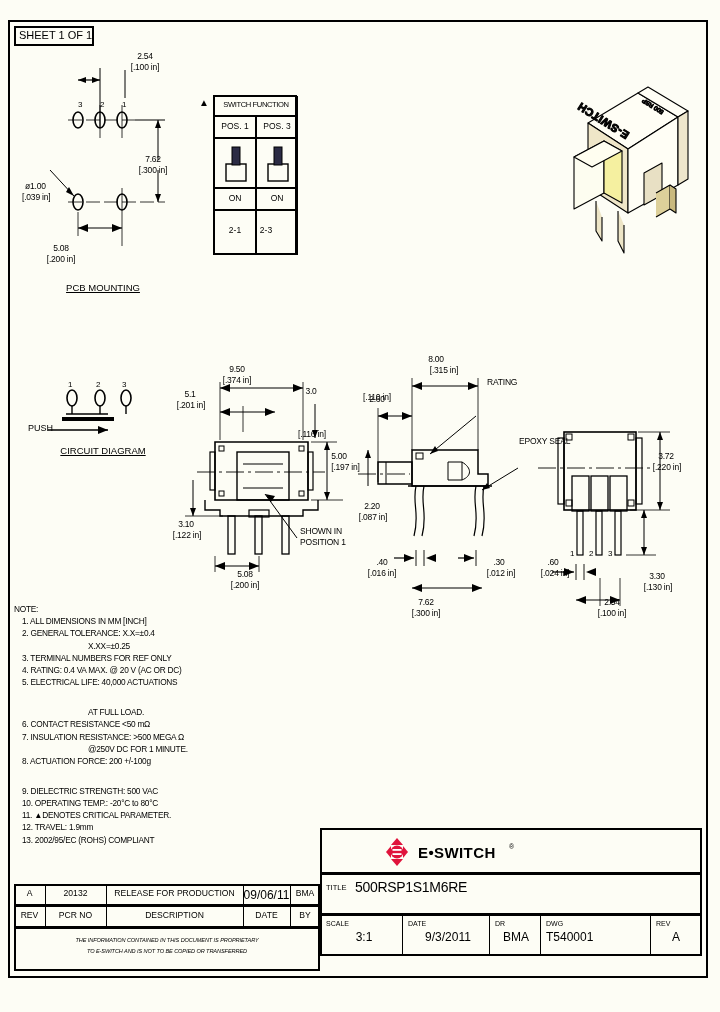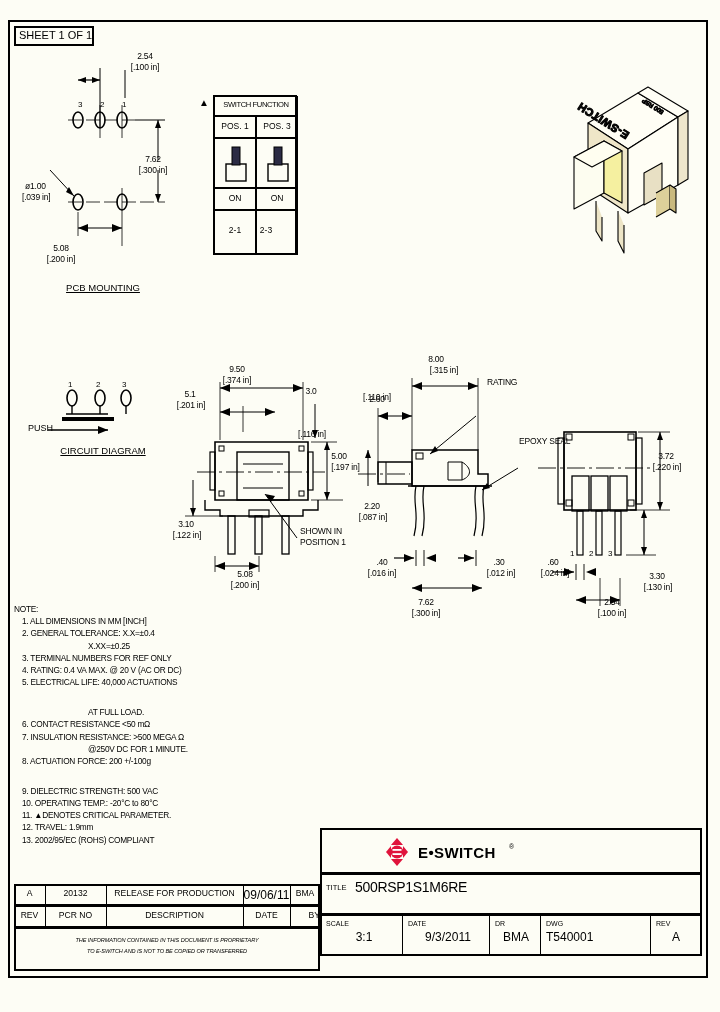--- a/index.html
+++ b/index.html
@@ -387,21 +387,21 @@
   <div class="t ctr" style="left:45px;top:889px;width:61px;font-size:8.6px;">20132</div>
   <div class="t ctr" style="left:106px;top:889px;width:137px;font-size:8.6px;">RELEASE FOR PRODUCTION</div>
   <div class="t ctr" style="left:243px;top:889px;width:47px;font-size:12px;">09/06/11</div>
   <div class="t ctr" style="left:290px;top:889px;width:30px;font-size:8.6px;">BMA</div>
 
   <div class="box2" style="left:14px;top:905px;width:306px;height:23px;"></div>
   <div class="t ctr" style="left:14px;top:911px;width:31px;font-size:8.6px;">REV</div>
   <div class="t ctr" style="left:45px;top:911px;width:61px;font-size:8.6px;">PCR NO</div>
   <div class="t ctr" style="left:106px;top:911px;width:137px;font-size:8.6px;">DESCRIPTION</div>
   <div class="t ctr" style="left:243px;top:911px;width:47px;font-size:8.6px;">DATE</div>
-  <div class="t ctr" style="left:290px;top:911px;width:30px;font-size:8.6px;text-align:right;">BY</div>
+  <div class="t ctr" style="left:290px;top:911px;width:30px;font-size:8.6px;">BY</div>
 
   <div class="box2" style="left:14px;top:927px;width:306px;height:44px;"></div>
   <div class="t ctr" style="left:14px;top:938px;width:306px;font-size:5.6px;font-style:italic;letter-spacing:-0.1px;">THE INFORMATION CONTAINED IN THIS DOCUMENT IS PROPRIETARY</div>
   <div class="t ctr" style="left:14px;top:949px;width:306px;font-size:5.6px;font-style:italic;letter-spacing:-0.1px;">TO E-SWITCH AND IS NOT TO BE COPIED OR TRANSFERRED</div>
 
   <div class="box2" style="left:320px;top:828px;width:382px;height:46px;"></div>
   <svg style="left:384px;top:838px;" width="28" height="28">
     <polygon points="13,0 19,7 7,7" fill="#e0143c"></polygon>
     <polygon points="13,28 19,21 7,21" fill="#e0143c"></polygon>
     <path d="M2,14 L7,8 L7,20 Z" fill="#e0143c"></path>

